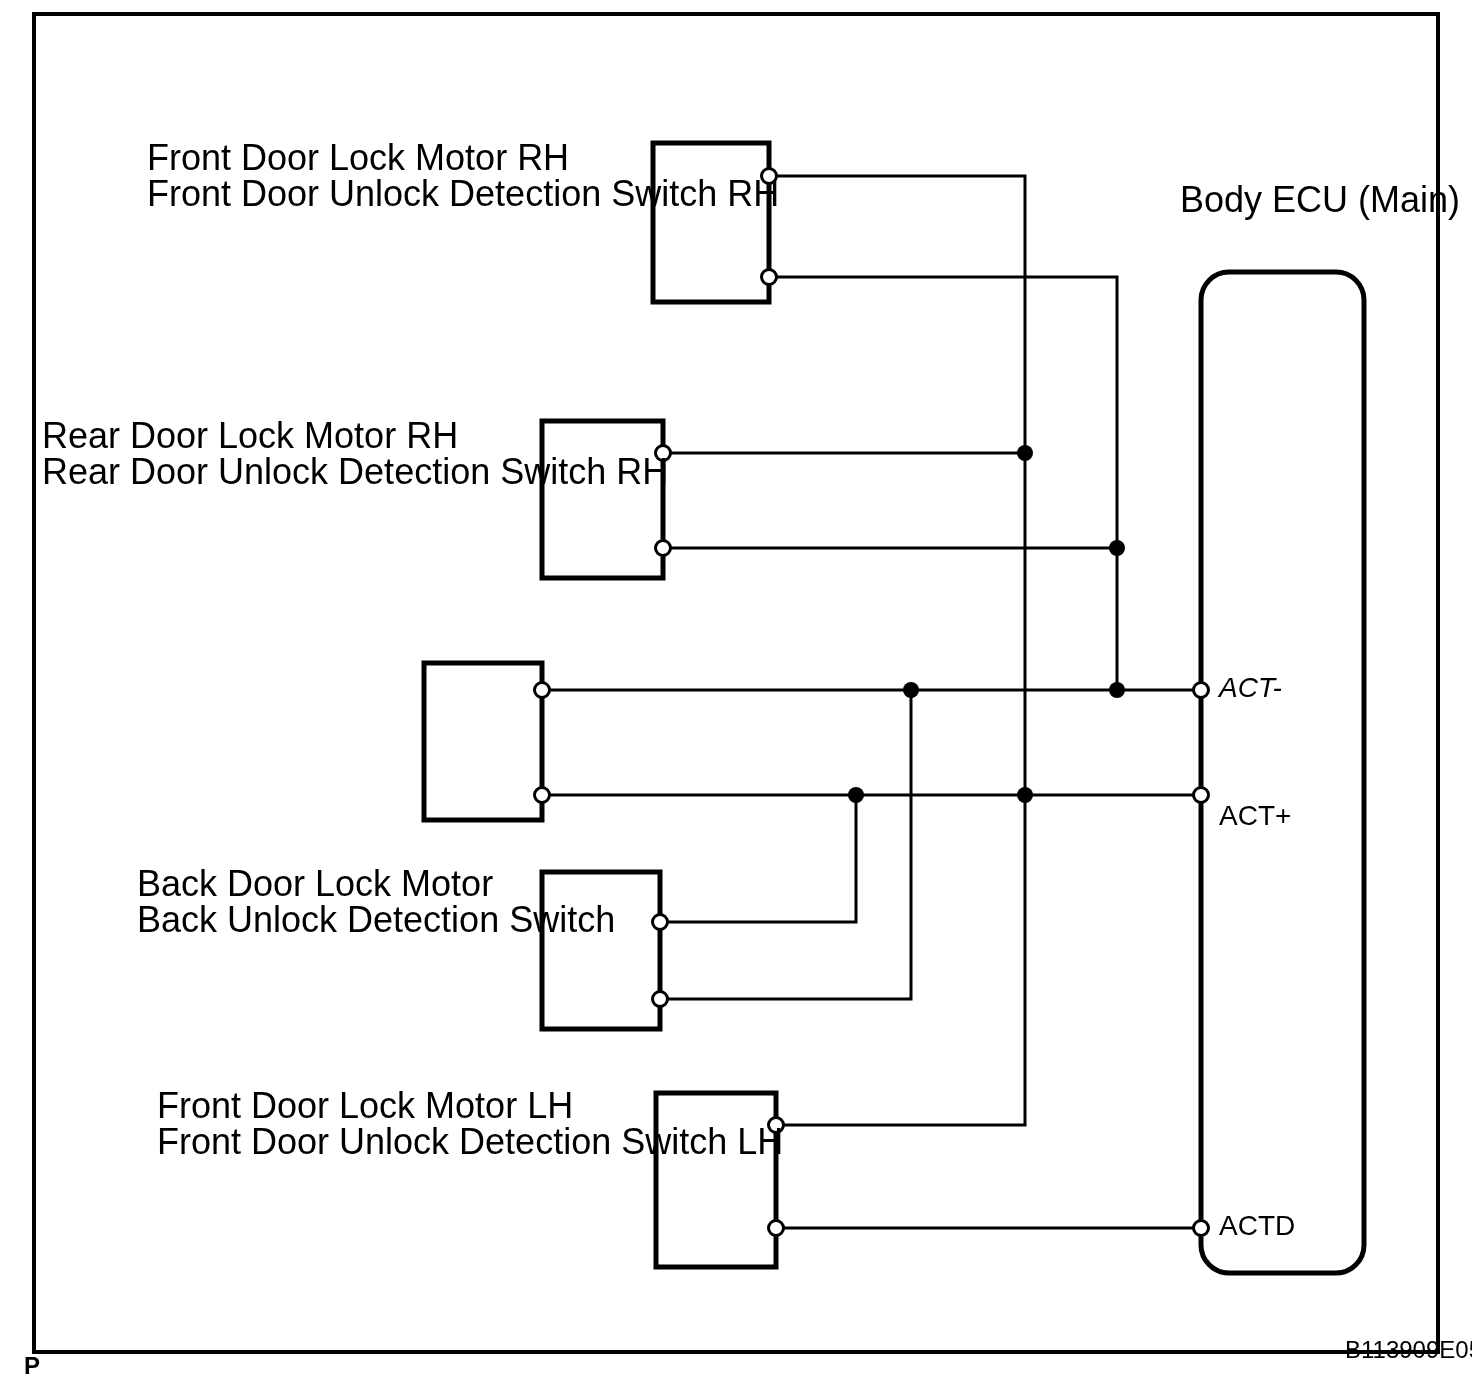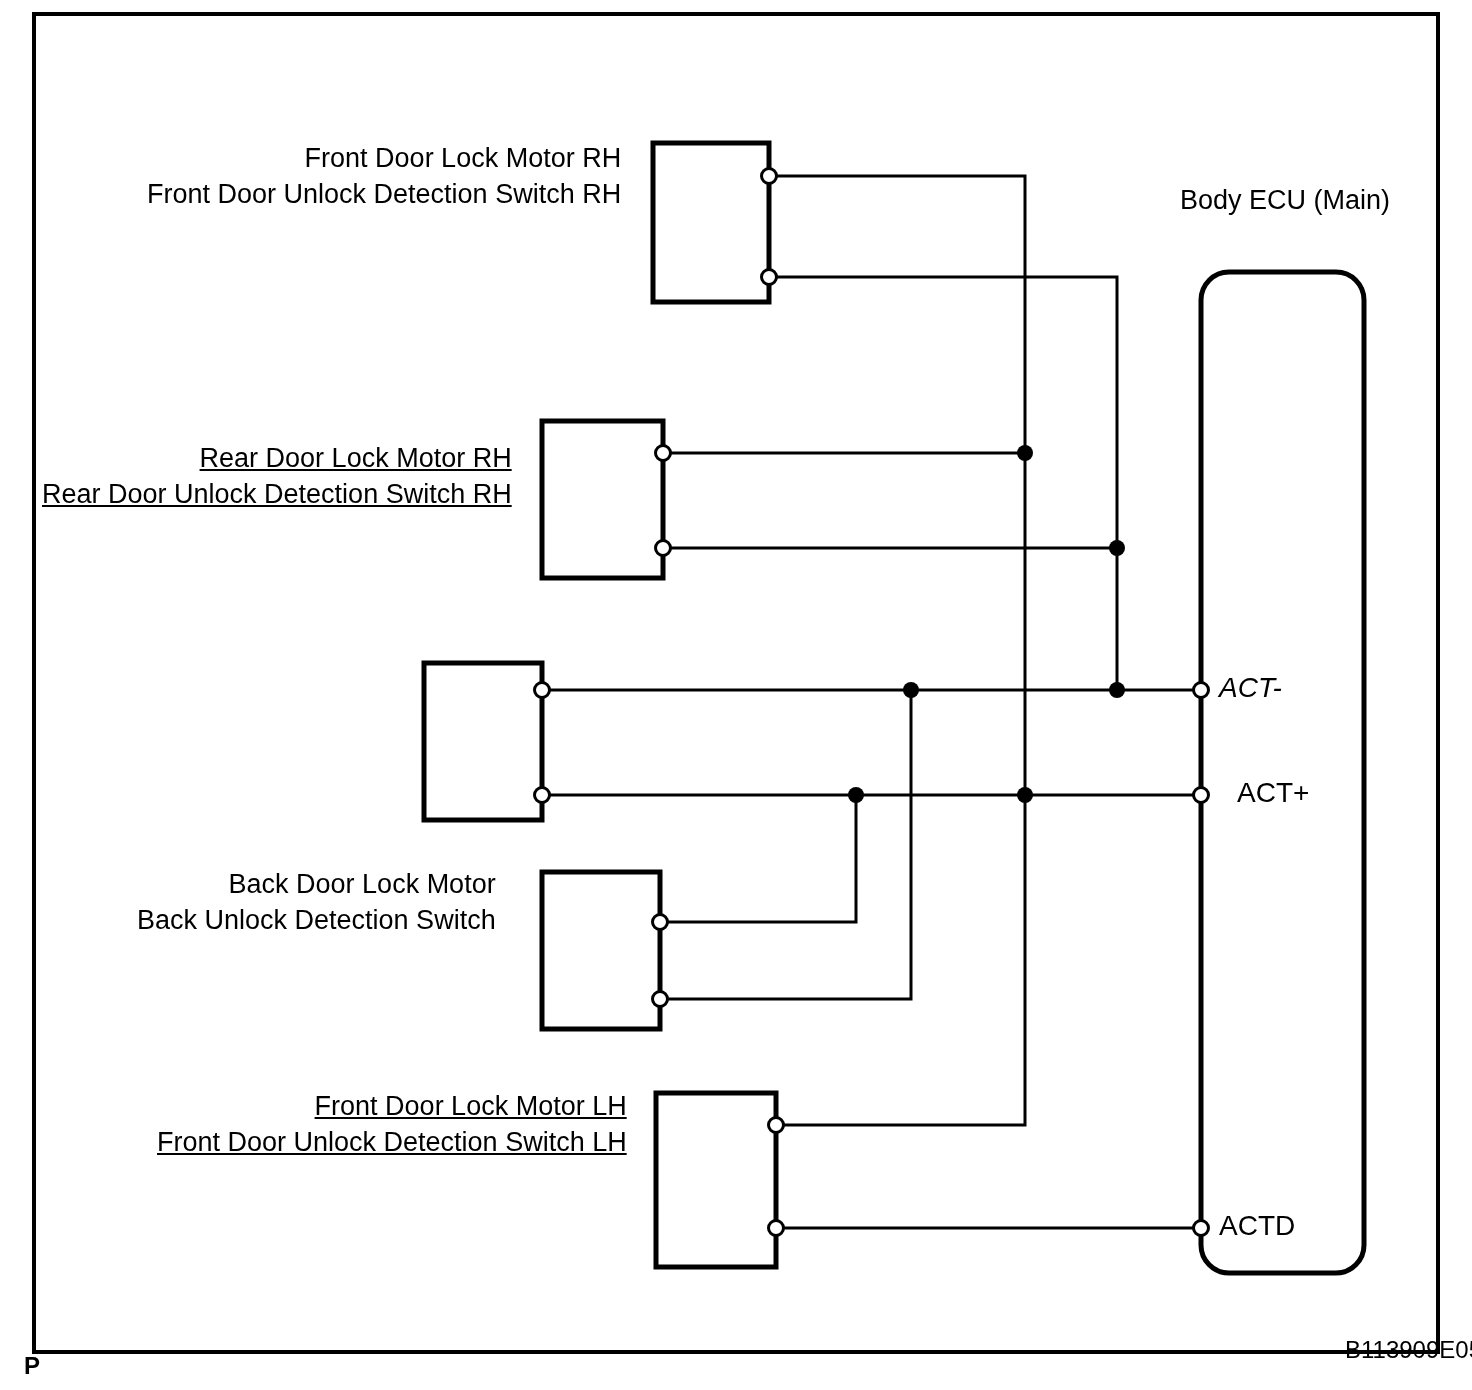--- a/index.html
+++ b/index.html
@@ -50,26 +50,25 @@
     stroke-width: 3;
     fill: #ffffff;
   }
   .term-dot {
     fill: #000000;
     stroke: none;
   }
   .label {
     position: absolute;
     font-family: "Liberation Sans", sans-serif;
-    font-size: 27px;
+    font-size: 36px;
     color: #000000;
     line-height: 36px;
     white-space: pre;
     letter-spacing: 0px;
-    text-align: right;
   }
   .pin-label {
     position: absolute;
     font-family: "Liberation Sans", sans-serif;
     font-size: 28px;
     color: #000000;
     white-space: pre;
   }
   .corner-letter {
     position: absolute;
@@ -155,35 +154,35 @@
 
       <circle class="term-open" cx="1201" cy="690" r="7.5"></circle>
       <circle class="term-open" cx="1201" cy="795" r="7.5"></circle>
       <circle class="term-open" cx="1201" cy="1228" r="7.5"></circle>
     </g>
   </svg>
 
   <div class="label" style="left:147px; top:140px;">Front Door Lock Motor RH
 Front Door Unlock Detection Switch RH</div>
 
-  <div class="label" style="left:42px; top:440px;text-decoration:underline;">Rear Door Lock Motor RH
+  <div class="label" style="left:42px; top:418px;">Rear Door Lock Motor RH
 Rear Door Unlock Detection Switch RH</div>
 
 
   <div class="label" style="left:137px; top:866px;">Back Door Lock Motor
 Back Unlock Detection Switch</div>
 
-  <div class="label" style="left:157px; top:1088px;text-decoration:underline;">Front Door Lock Motor LH
+  <div class="label" style="left:157px; top:1088px;">Front Door Lock Motor LH
 Front Door Unlock Detection Switch LH</div>
 
   <div class="label" style="left:1180px; top:182px;">Body ECU (Main)</div>
 
   <div class="pin-label" style="left:1219px; top:672px;font-style:italic;">ACT-</div>
 
-  <div class="pin-label" style="left:1219px; top:777px;margin-left:18px;">ACT+</div>
+  <div class="pin-label" style="left:1219px; top:800px;">ACT+</div>
 
   <div class="pin-label" style="left:1219px; top:1210px;">ACTD</div>
 
   <div class="corner-letter" style="left:24px; top:1352px;">P</div>
 
   <div class="doc-code" style="left:1345px; top:1336px;">B113909E05</div>
 
 </div>
 
 </body></html>

